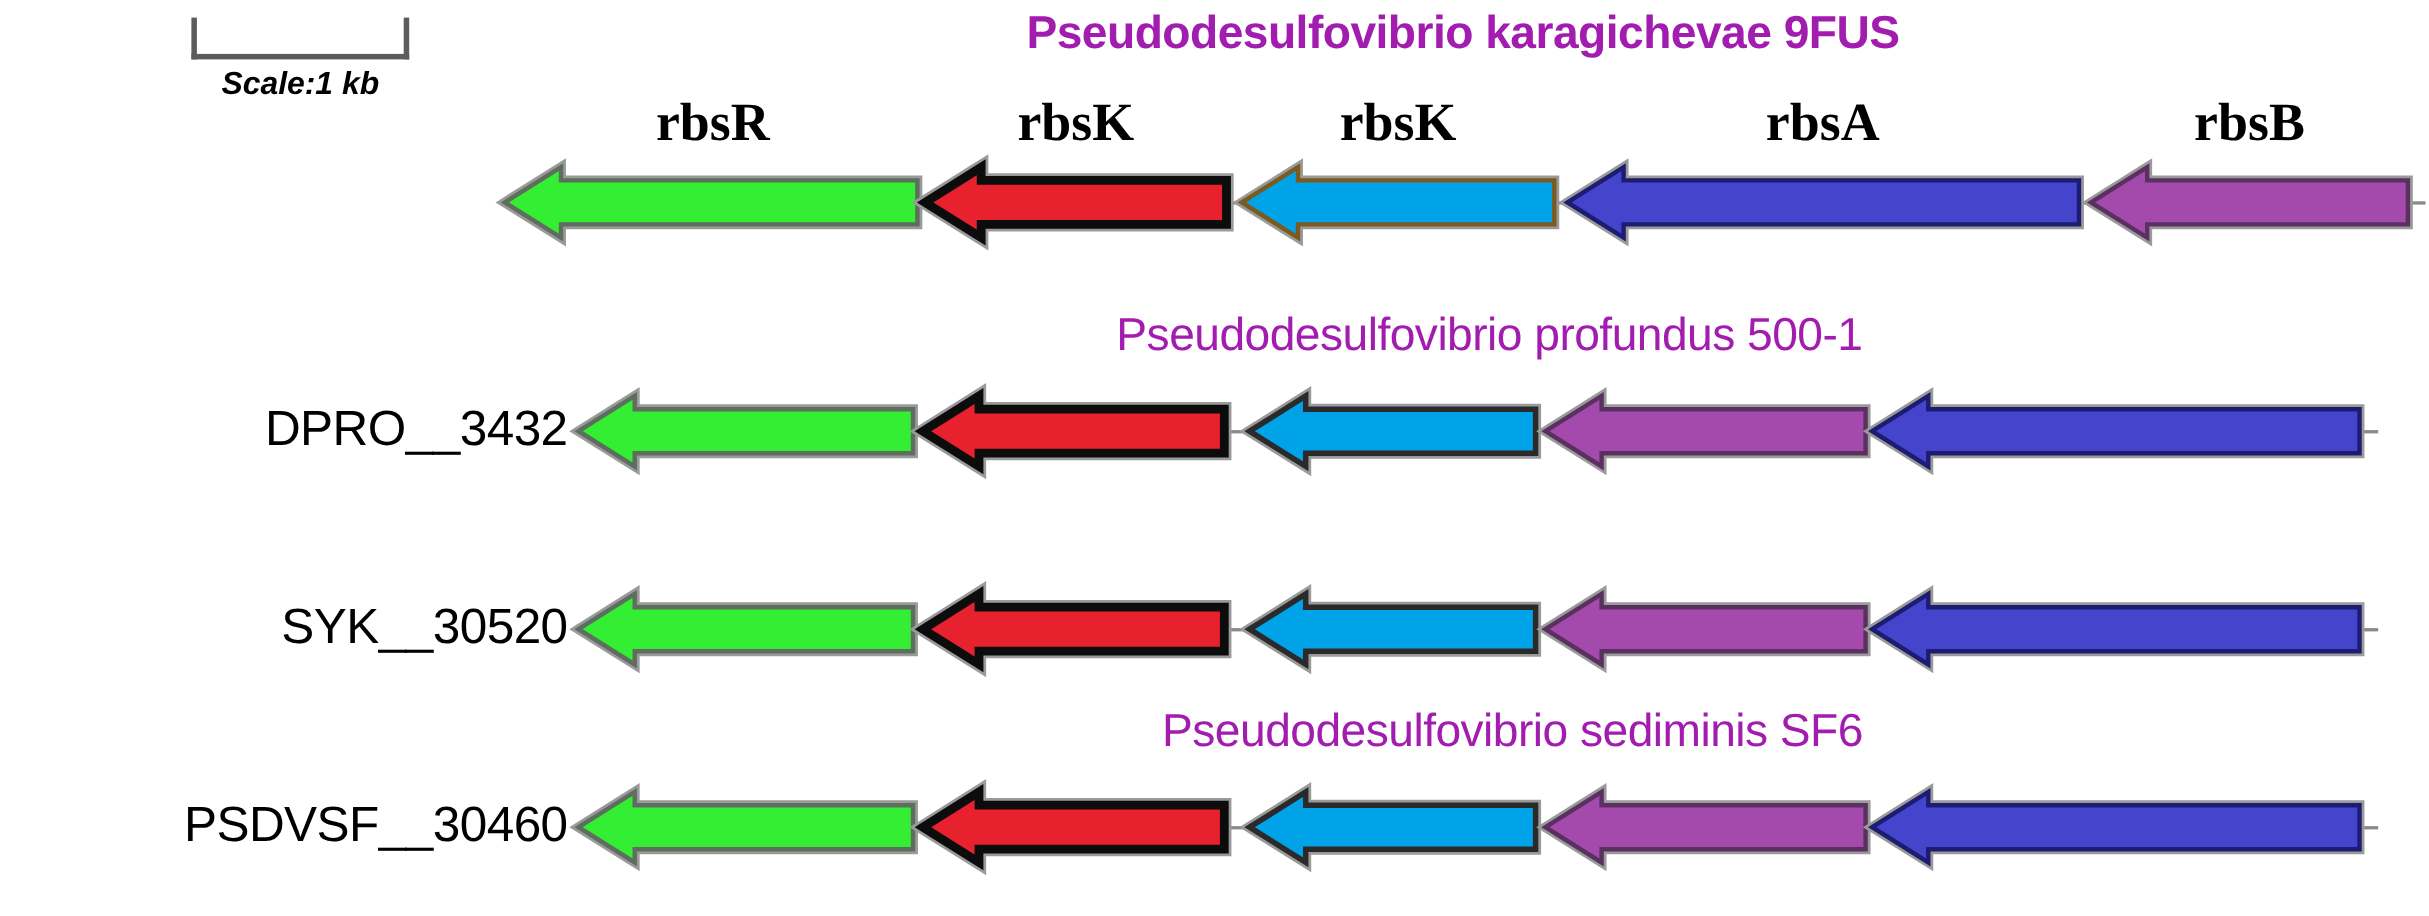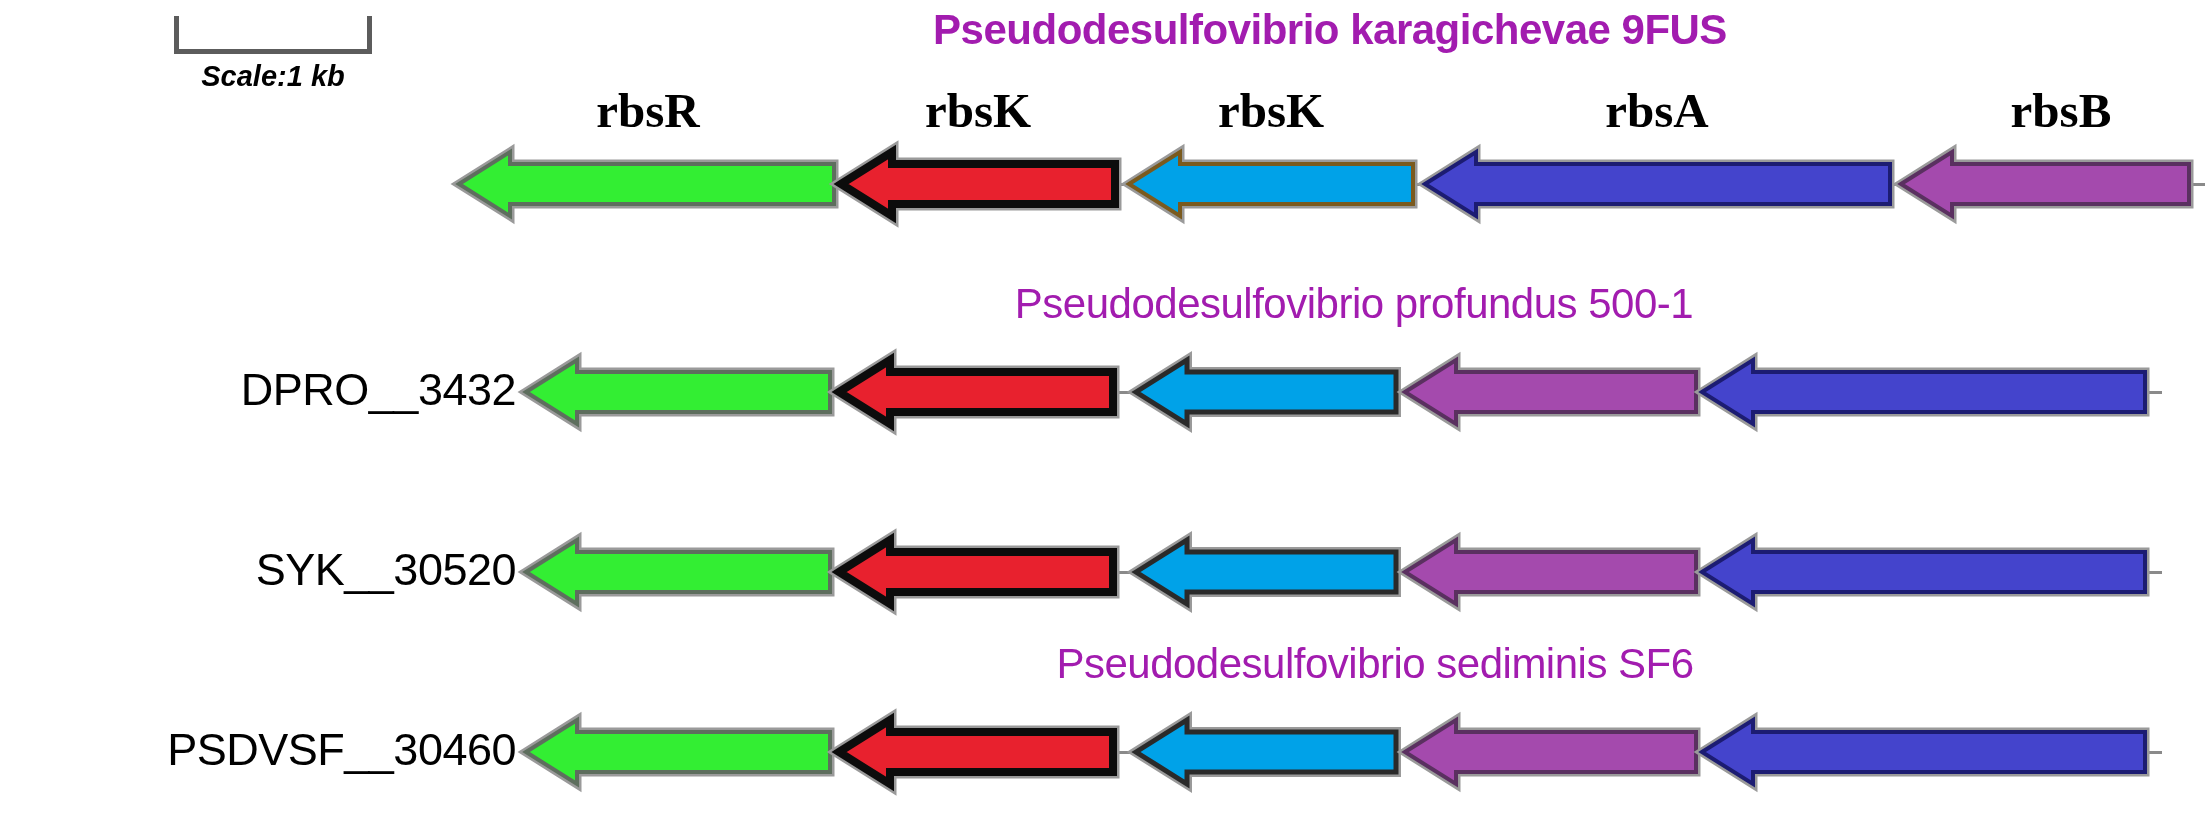--- a/index.html
+++ b/index.html
@@ -76,21 +76,21 @@
   <div>
     <div id="scalebar-bracket" style="left: 174px; top: 16px; width: 198px; height: 38px; border-color: rgb(92, 92, 92);"></div>
     <div id="scalebar-label" style="left: 273px; top: 60px;">Scale:1 kb</div>
   </div>
 
 <div class="row-title bold" style="left: 1330px; top: 6px;">Pseudodesulfovibrio karagichevae 9FUS</div>
     <div class="gene-label" style="left: 648px; top: 82px;">rbsR</div>
     <div class="gene-label" style="left: 978px; top: 82px;">rbsK</div>
     <div class="gene-label" style="left: 1271px; top: 82px;">rbsK</div>
     <div class="gene-label" style="left: 1657px; top: 82px;">rbsA</div>
-    <div class="gene-label" style="left: 2045px; top: 82px; margin-left: 16px;">rbsB</div>
+    <div class="gene-label" style="left: 2045px; top: 82px;">rbsB</div>
     <div class="backbone" style="left: 455px; width: 1750px; top: 182.5px;"></div>
     <svg class="gene-arrow" width="377" height="66" viewBox="0 0 377 66" style="left: 458px; top: 151px;">
       <polygon points="1,33 52,1 52,13 376,13 376,53 52,53 52,65" fill="none" stroke="#9a9a9a" stroke-width="9" stroke-linejoin="miter"></polygon>
       <polygon points="1,33 52,1 52,13 376,13 376,53 52,53 52,65" fill="#33ee33" stroke="#5e6e5e" stroke-width="4" stroke-linejoin="miter"></polygon>
     </svg>
     <svg class="gene-arrow" width="276" height="66" viewBox="0 0 276 66" style="left: 840px; top: 151px;">
       <polygon points="1,33 52,1 52,13 275,13 275,53 52,53 52,65" fill="none" stroke="#9a9a9a" stroke-width="13" stroke-linejoin="miter"></polygon>
       <polygon points="1,33 52,1 52,13 275,13 275,53 52,53 52,65" fill="#e8212e" stroke="#0c0c0c" stroke-width="8" stroke-linejoin="miter"></polygon>
     </svg>
     <svg class="gene-arrow" width="286" height="66" viewBox="0 0 286 66" style="left: 1128px; top: 151px;">

